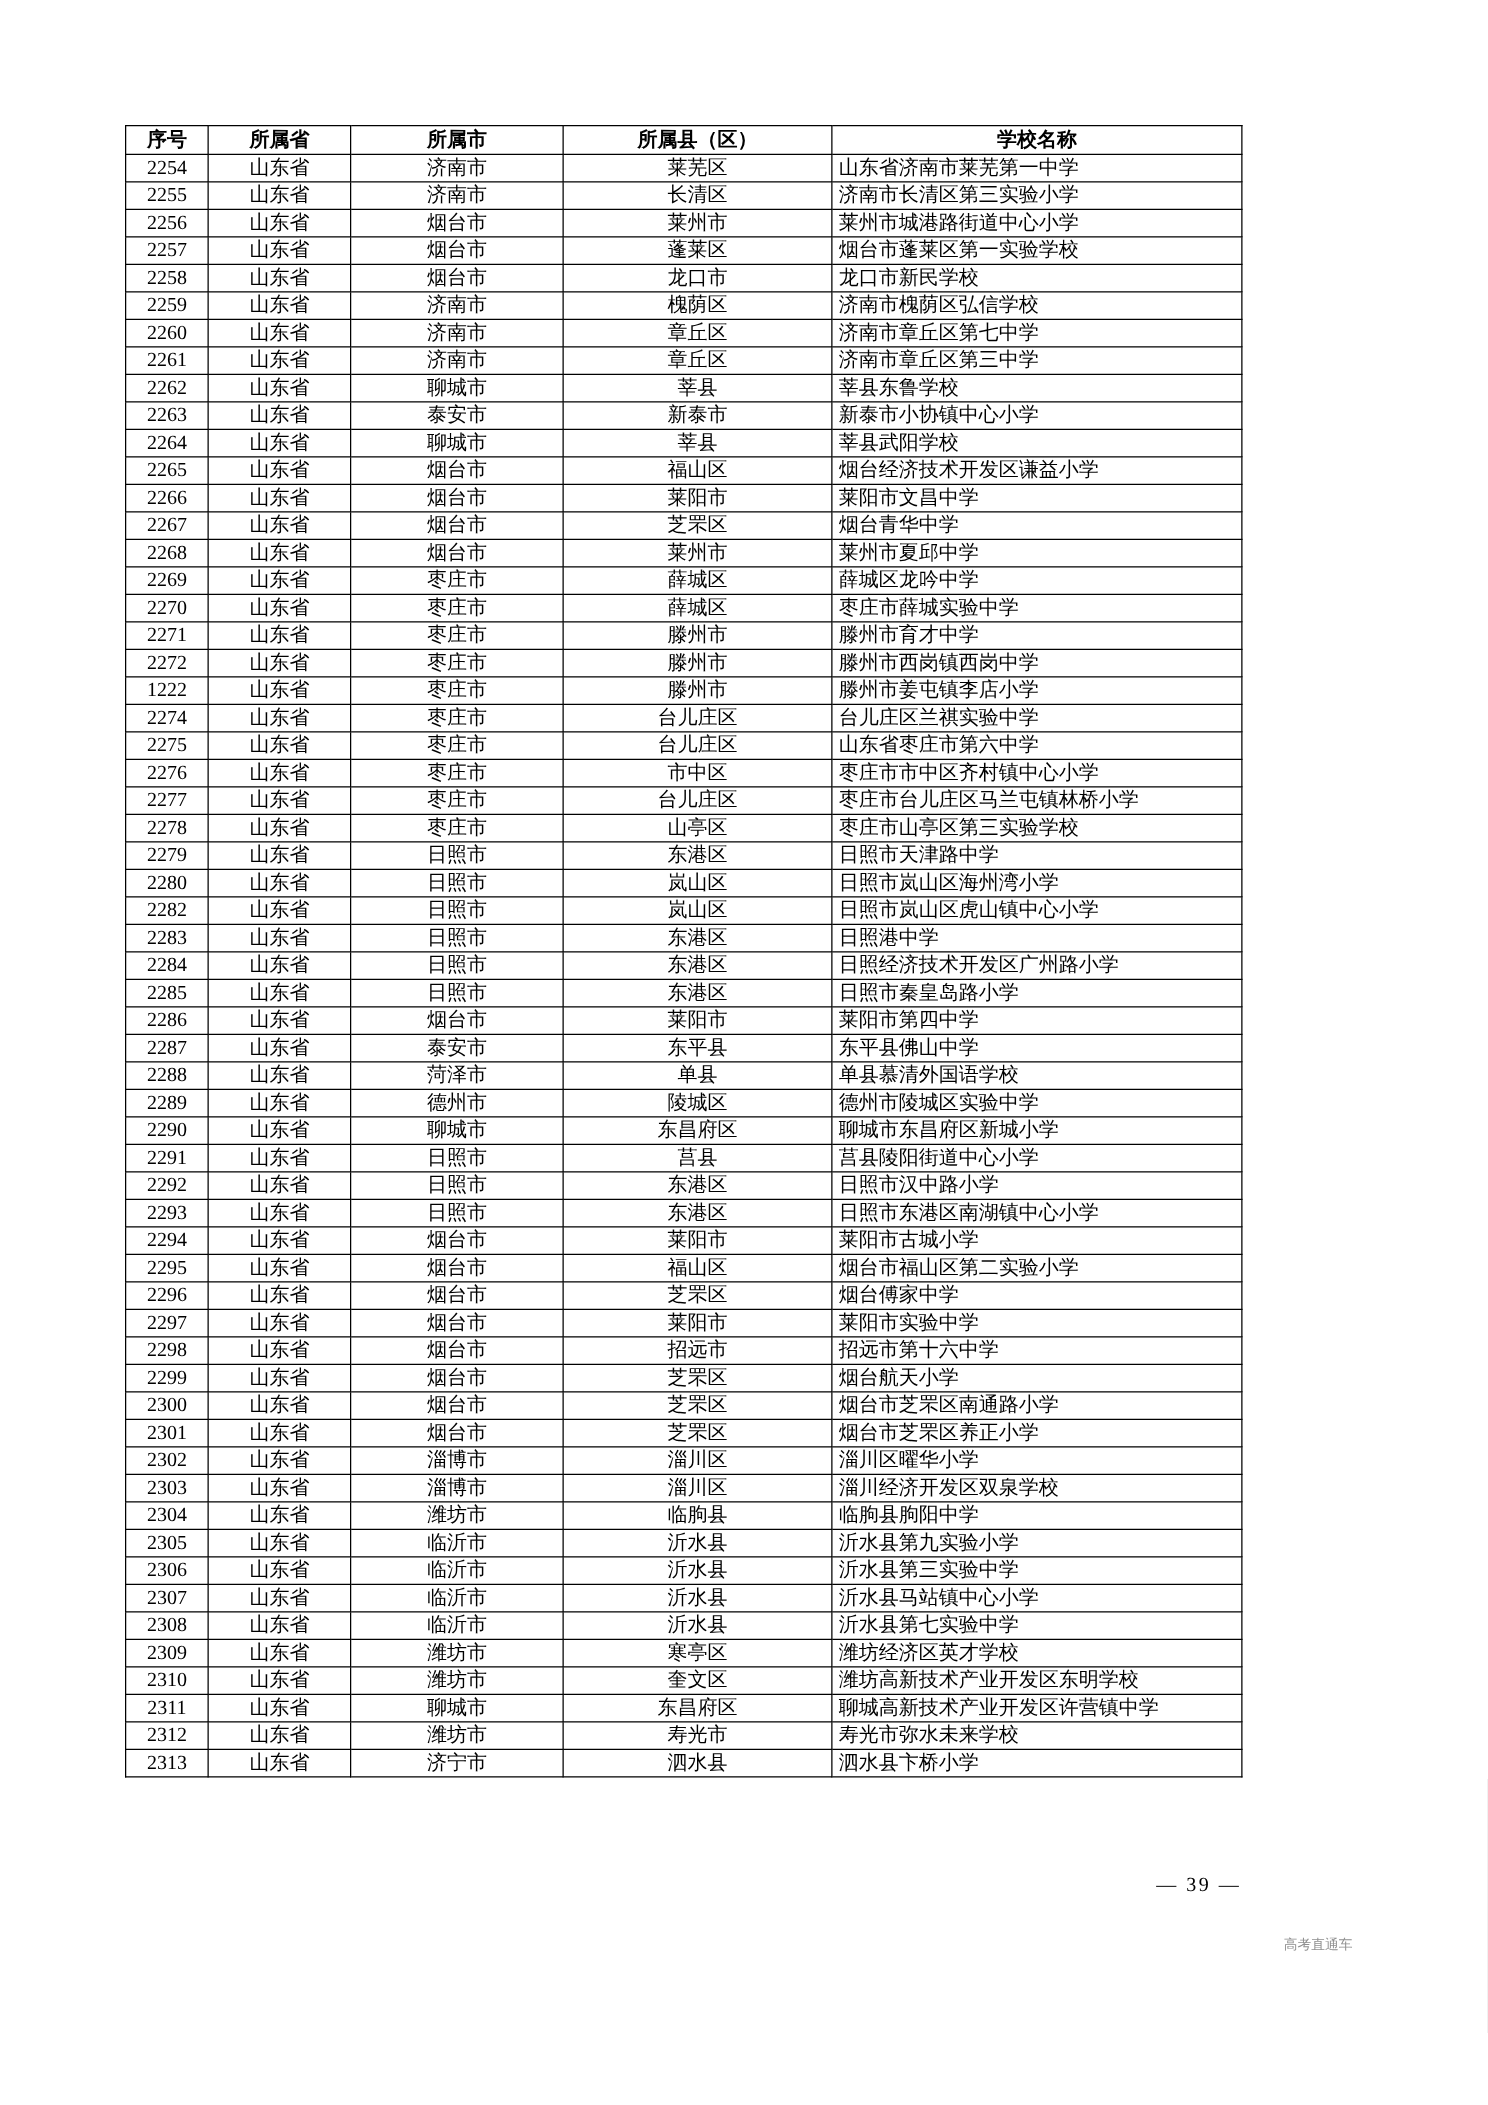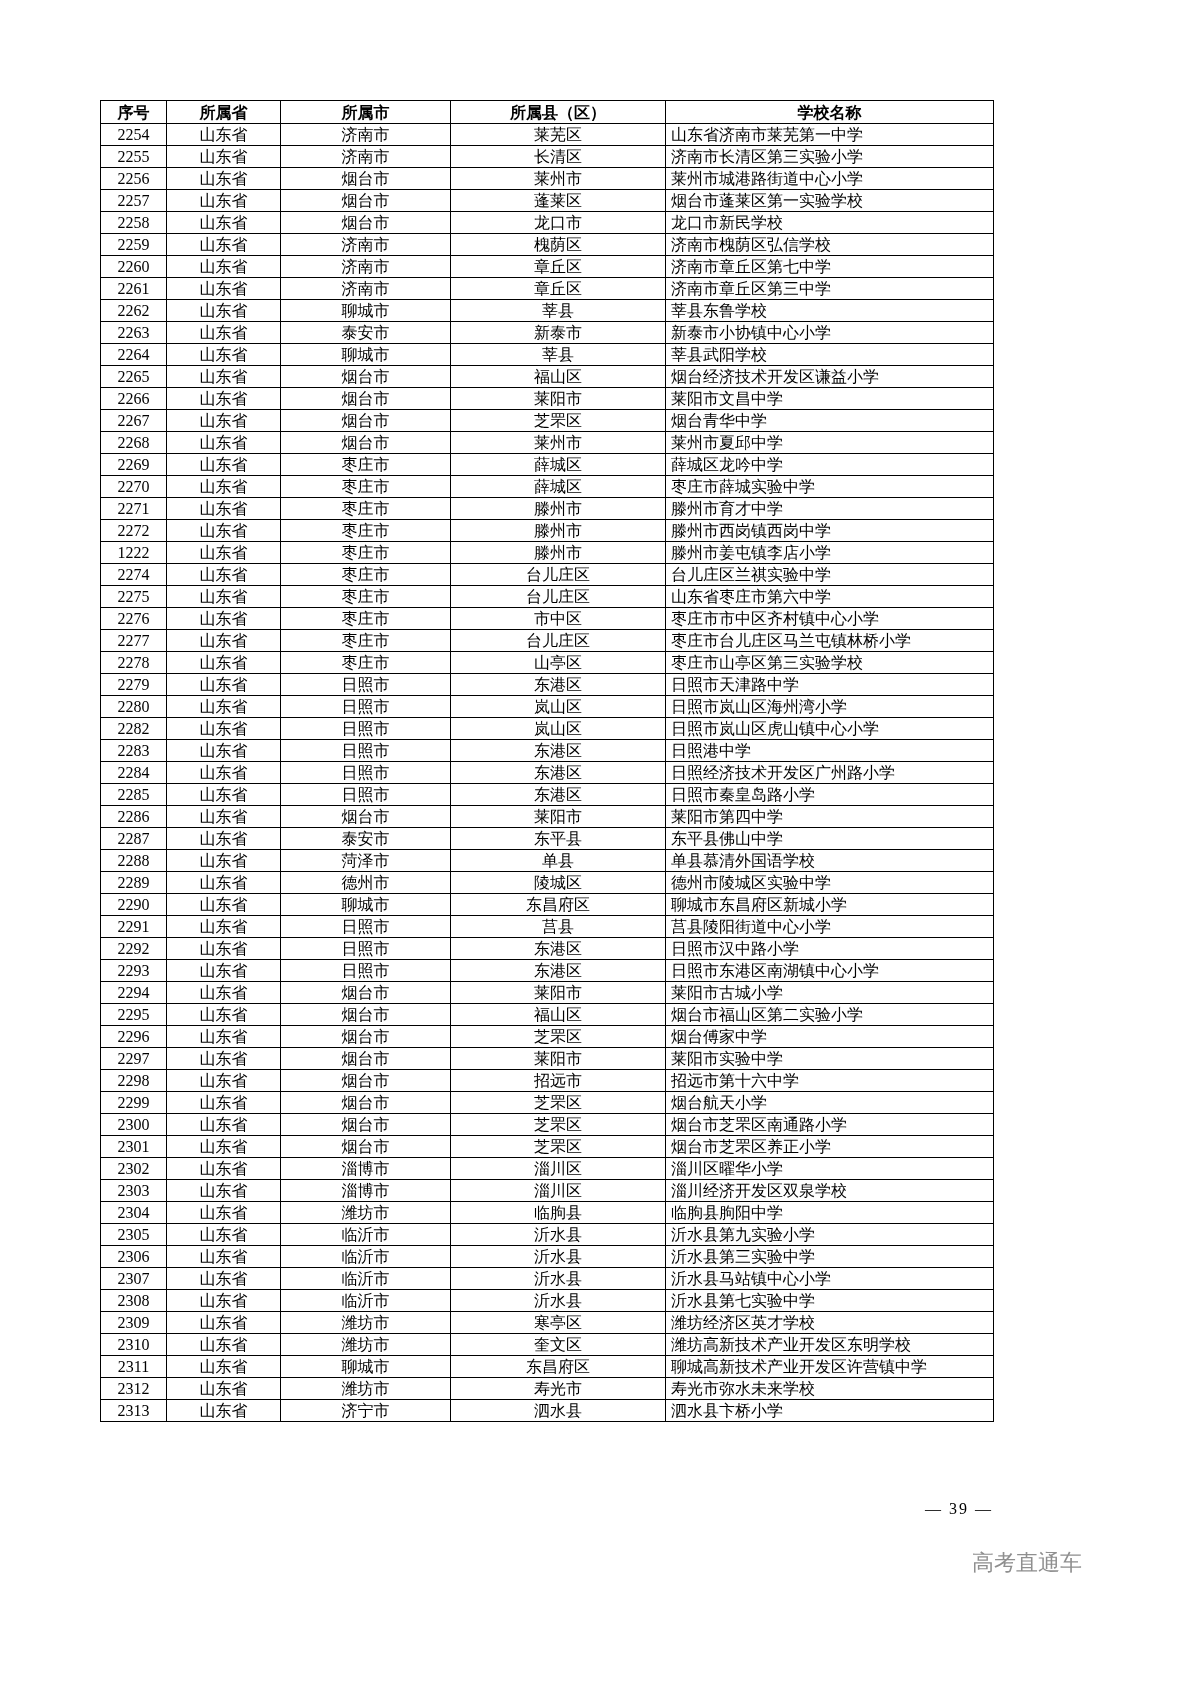--- a/index.html
+++ b/index.html
@@ -59,21 +59,21 @@
     width: 893px;
     text-align: right;
     font-size: 16px;
     letter-spacing: 2px;
     color: #000000;
   }
   .watermark {
     position: absolute;
     right: 108px;
     top: 1548px;
-    font-size: 22px;
+    font-size: 11px;
     color: #8f8f8f;
     font-family: "Liberation Sans", "DejaVu Sans", sans-serif;
   }
 </style>
 </head>
 <body>
 
 <div class="page">
 
   <div class="table-wrap">

